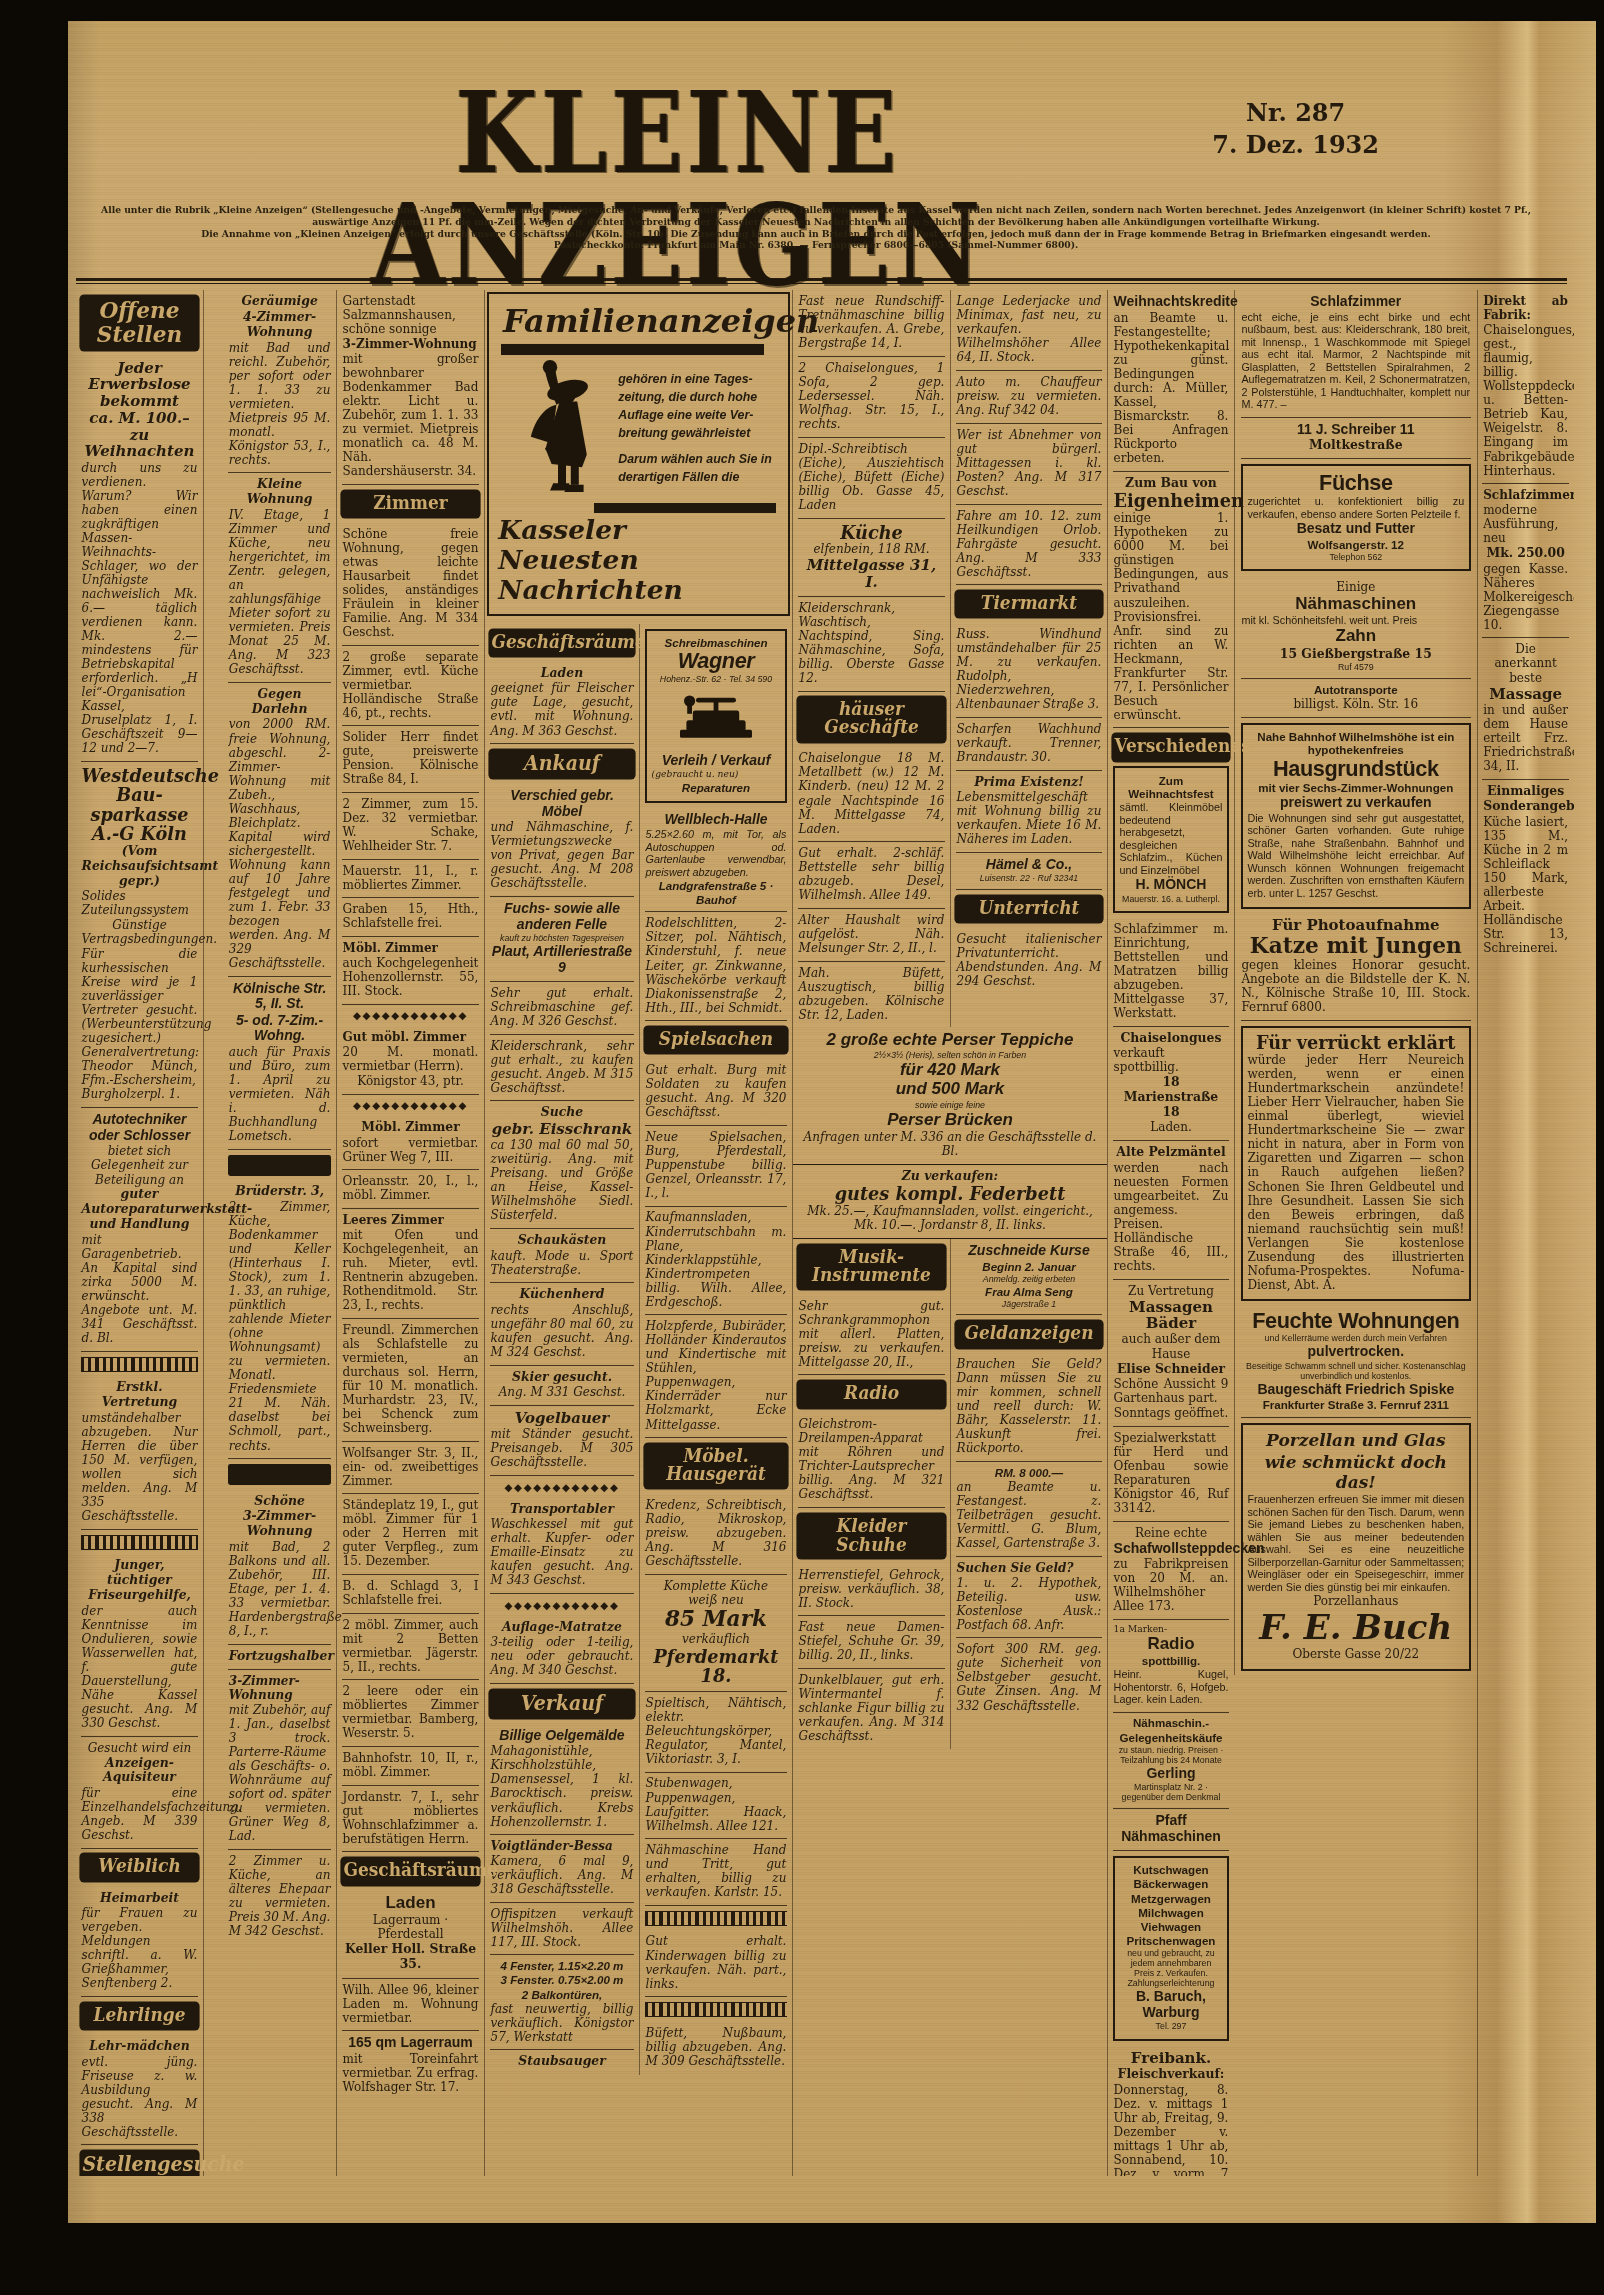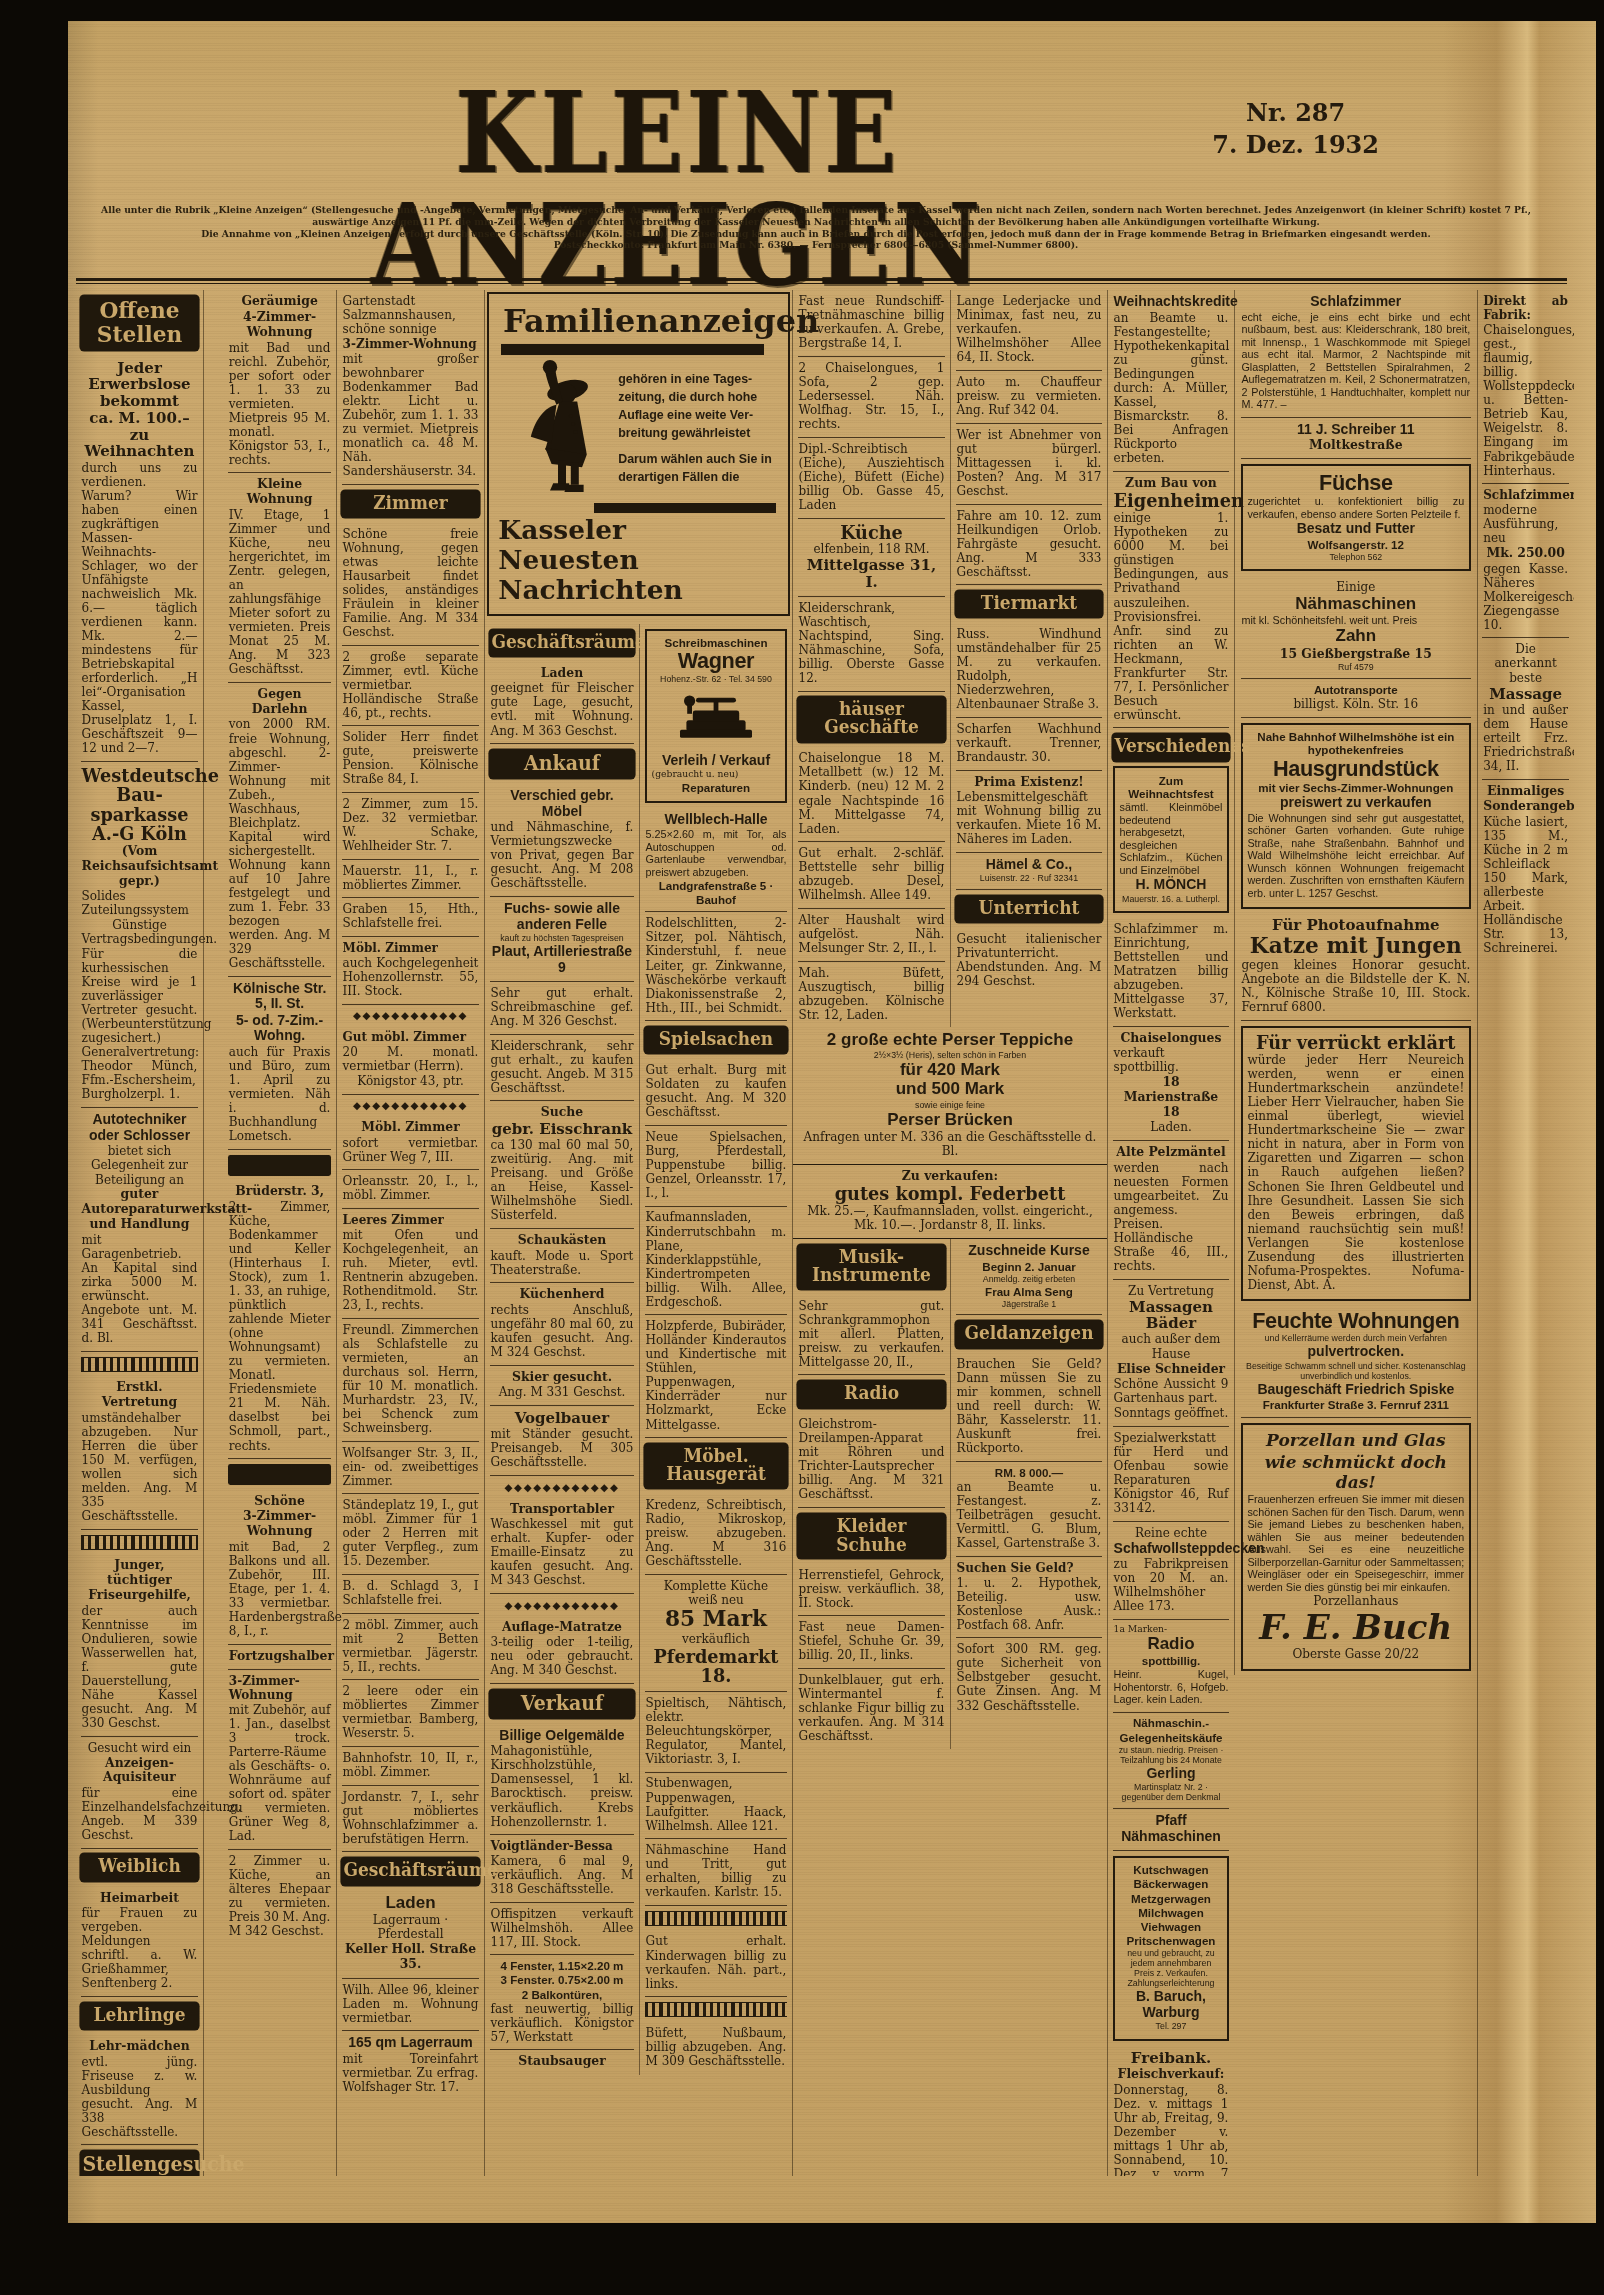--- a/index.html
+++ b/index.html
@@ -16,21 +16,21 @@
     font-size:95px;font-weight:bold;letter-spacing:3.2px;line-height:1;color:#1d150a;
     font-family:"DejaVu Serif",serif;text-shadow:1.6px 1.6px 0 rgba(30,20,5,.55), -0.8px 0 0 rgba(30,20,5,.5);
     transform:scale(1,1.18);transform-origin:top;}
   .mast-issue{position:absolute;right:209px;top:76px;text-align:center;font-weight:bold;font-size:24px;line-height:1.35;}
   .fineprint{position:absolute;left:0;right:32px;top:183px;font-size:9.2px;line-height:1.28;text-align:center;font-weight:bold;color:#2b2110;}
   .fineprint .fp{margin:0;}
   .rule2{border-top:3.2px solid #241b0e;border-bottom:0.8px solid #241b0e;height:2.4px;margin:1.6px 21px 6.4px 0;}
   .bodygrid{display:flex;align-items:flex-start;height:1886px;overflow:hidden;margin-right:14.4px;}
   .col{box-sizing:border-box;padding:0 4.8px;border-left:0.8px solid rgba(45,32,14,.55);align-self:stretch;}
   .col:first-child,.nb{border-left:none;}
-  .colgroup{box-sizing:border-box;align-self:stretch;}
+  .colgroup{box-sizing:border-box;align-self:stretch;font-style:italic;}
   .cols{display:flex;align-items:flex-start;}
   .c1{width:127px;}.c2{width:133px;}.c3{width:148px;}
   .g12{width:260px;}.g12 .c1{width:127px;}.g12 .c2{width:133px;padding-left:24px;}
   .g45{width:308px;border-left:0.8px solid rgba(45,32,14,.55);}
   .g45 .col{width:154px;}
   .g67{width:315px;border-left:0.8px solid rgba(45,32,14,.55);}
   .g67 .col{width:157px;}
   .cA{width:127px;}
   .gBC{width:258px;border-left:0.8px solid rgba(45,32,14,.55);box-sizing:border-box;padding:0 5.6px;}
   .cD{width:97px;}

